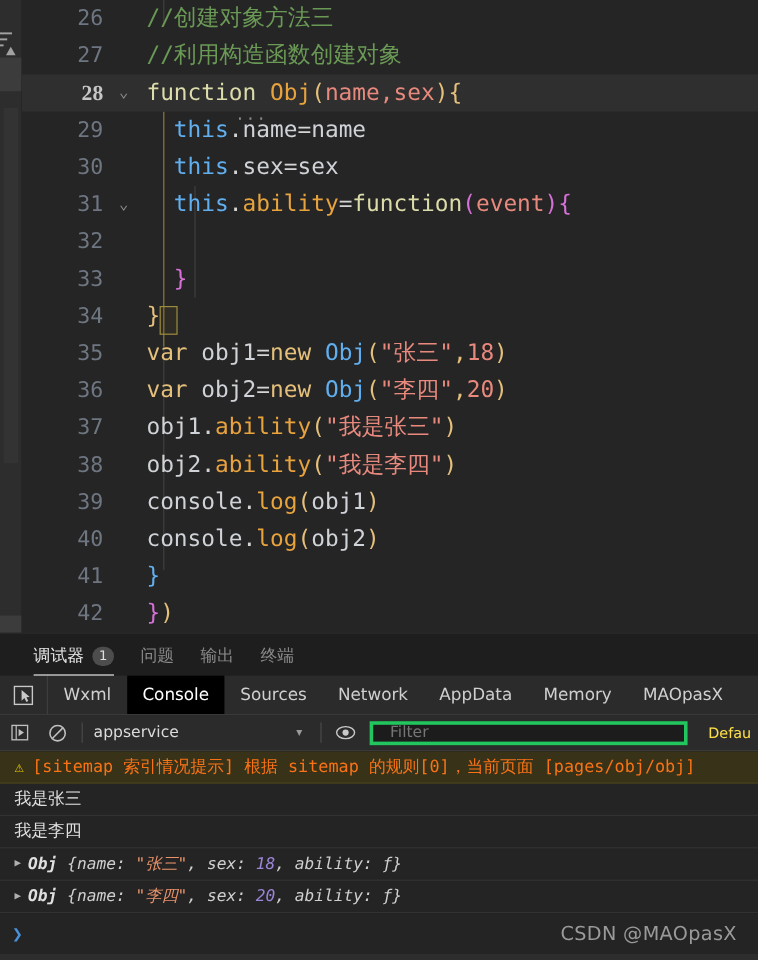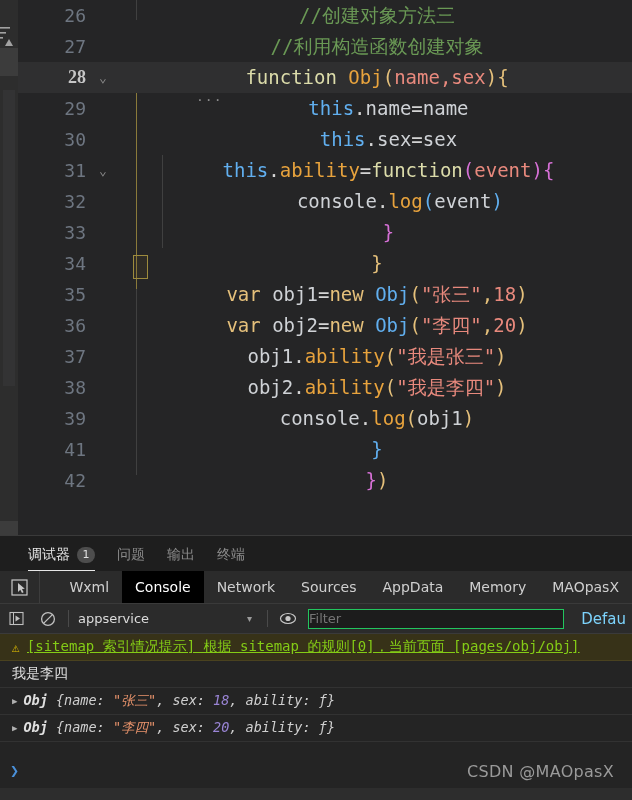--- a/index.html
+++ b/index.html
@@ -43,21 +43,21 @@
   .line.active { background: #2f2f30; }
   .line.active .ln { color: #c6c6c6; font-weight: bold; font-family: Liberation Serif, serif; }
 
   .ln {
     width: 74px; flex: none; text-align: right; padding-right: 6px;
     color: #6e7681; font-size: 18px; font-family: "DejaVu Sans Mono", monospace;
   }
   .fold {
     width: 22px; flex: none; text-align: center; color: #8b8b8b; font-size: 13px;
   }
-  .ctext { flex: 1; padding-left: 8px; color: #d4d4d4; text-align: center; }
+  .ctext { flex: 1; padding-left: 8px; color: #d4d4d4; }
 
   
   .guide {
     position: absolute; width: 1px; background: #404040;
   }
   .guide.gold { background: #8a7a3a; width: 1px; }
 
   
   .cm { color: #6a9955; }           
   .kw { color: #e5c07b; }           
@@ -97,21 +97,21 @@
   }
   .badge {
     background: #4d4d4d; color: #e0e0e0; border-radius: 9px;
     min-width: 18px; height: 16px; font-size: 11px; line-height: 16px;
     text-align: center; padding: 0 5px; font-family: "DejaVu Sans", sans-serif;
   }
 
   
   .dt-tabs {
     height: 33px; background: #2b2b2b; display: flex; align-items: stretch;
-    border-bottom: 1px solid #3a3a3a; font-family: "DejaVu Sans", sans-serif; justify-content: space-between;
+    border-bottom: 1px solid #3a3a3a; font-family: "DejaVu Sans", sans-serif;
   }
   .dt-inspect {
     width: 40px; display: flex; align-items: center; justify-content: center;
     border-right: 1px solid #3d3d3d;
   }
   .dt-tab {
     padding: 0 13px; display: flex; align-items: center;
     font-size: 14px; color: #cfcfcf;
   }
   .dt-tab.sel { background: #000; color: #fff; }
@@ -122,35 +122,35 @@
     gap: 9px; padding: 0 6px; border-bottom: 1px solid #3a3a3a;
     font-family: "DejaVu Sans", sans-serif;
   }
   .ic { width: 22px; height: 22px; display: flex; align-items: center; justify-content: center; }
   .ctx-select {
     display: flex; align-items: center; color: #dcdcdc; font-size: 13px;
     min-width: 180px; justify-content: space-between; padding-right: 6px;
   }
   .vsep { width: 1px; height: 17px; background: #4a4a4a; }
   .filter-box {
-    flex: 1; height: 20px; background: #1c1c1c; border: 1px solid #22c55e;
-    color: #8b5cf6; font-size: 13px; line-height: 18px; padding: 0 0;
+    flex: 1; height: 20px; background: #1c1c1c; border: 3px solid #22c55e;
+    color: #8b5cf6; font-size: 13px; line-height: 18px; padding: 0 14px;
     font-family: "DejaVu Sans", sans-serif;
   }
-  .levels { color: #7dd3fc; font-size: 15px; white-space: nowrap; padding-left: 8px; }
+  .levels { color: #fde047; font-size: 12px; white-space: nowrap; padding-left: 8px; }
 
   
   .c-rows { flex: 1; background: #242424; overflow: hidden; font-family: "DejaVu Sans Mono", monospace; }
   .c-row {
     min-height: 27px; display: flex; align-items: center;
     border-bottom: 1px solid #323232; font-size: 14px; color: #e0e0e0;
     padding-left: 12px;
   }
   .c-row.warn { background: #373218; color: #e9d7a0; border-bottom-color: #4a421f; }
-  .c-row.warn .wtext { color: #84cc16; white-space: nowrap; overflow: hidden; text-decoration: underline; }
+  .c-row.warn .wtext { color: #f97316; white-space: nowrap; overflow: hidden; }
   .warn-tri { color: #e5c100; font-size: 13px; margin-right: 7px; }
   .c-row .zh { font-family: "DejaVu Sans", sans-serif; font-size: 14px; }
   .tri {
     color: #b0b0b0; font-size: 9px; margin-right: 6px; flex: none;
   }
   .objline { font-style: italic; font-size: 13.5px; }
   .ob-name { color: #e0e0e0; font-weight: bold; }
   .ob-key { color: #cfcfcf; }
   .ob-str { color: #e8936b; }
   .ob-num { color: #9a85d6; }
@@ -192,28 +192,29 @@
       <div class="guide" style="left:118px; top:289px; height:186px;"></div>
       <div class="guide" style="left:118px; top:0px; height:20px;"></div>
 
       <div id="lines">
           <div class="line"><span class="ln">26</span><span class="fold"></span><span class="ctext"><span class="cm">//创建对象方法三</span></span></div>
           <div class="line"><span class="ln">27</span><span class="fold"></span><span class="ctext"><span class="cm">//利用构造函数创建对象</span></span></div>
           <div class="line active"><span class="ln">28</span><span class="fold">⌄</span><span class="ctext"><span class="fn">function </span><span class="orange">Obj</span><span class="p1">(</span><span class="str">name</span><span class="str">,</span><span class="str">sex</span><span class="p1">)</span><span class="p1">{</span></span></div>
           <div class="line"><span class="ln">29</span><span class="fold"></span><span class="ctext"><span class="op">  </span><span class="blue">this</span><span class="op">.</span><span class="plain">name</span><span class="op">=</span><span class="plain">name</span></span></div>
           <div class="line"><span class="ln">30</span><span class="fold"></span><span class="ctext"><span class="op">  </span><span class="blue">this</span><span class="op">.</span><span class="plain">sex</span><span class="op">=</span><span class="plain">sex</span></span></div>
           <div class="line"><span class="ln">31</span><span class="fold">⌄</span><span class="ctext"><span class="op">  </span><span class="blue">this</span><span class="op">.</span><span class="orange">ability</span><span class="op">=</span><span class="fn">function</span><span class="p2">(</span><span class="str">event</span><span class="p2">)</span><span class="p2">{</span></span></div>
-          <div class="line"><span class="ln">32</span><span class="fold"></span><span class="ctext"><span class="op">    </span><span class="plain">console</span><span class="op">.</span><span class="orange">log</span><span class="p3">(</span><span class="plain">event</span><span class="p3">)</span></span></div>
+          <div class="line"><span class="ln">32</span><span class="fold"></span></div>
           <div class="line"><span class="ln">33</span><span class="fold"></span><span class="ctext"><span class="op">  </span><span class="p2">}</span></span></div>
           <div class="line"><span class="ln">34</span><span class="fold"></span><span class="ctext"><span class="p1">}</span></span></div>
           <div class="line"><span class="ln">35</span><span class="fold"></span><span class="ctext"><span class="kw">var </span><span class="plain">obj1</span><span class="op">=</span><span class="kw">new </span><span class="blue">Obj</span><span class="p1">(</span><span class="str">"张三"</span><span class="p1">,</span><span class="num">18</span><span class="p1">)</span></span></div>
           <div class="line"><span class="ln">36</span><span class="fold"></span><span class="ctext"><span class="kw">var </span><span class="plain">obj2</span><span class="op">=</span><span class="kw">new </span><span class="blue">Obj</span><span class="p1">(</span><span class="str">"李四"</span><span class="p1">,</span><span class="num">20</span><span class="p1">)</span></span></div>
           <div class="line"><span class="ln">37</span><span class="fold"></span><span class="ctext"><span class="plain">obj1</span><span class="op">.</span><span class="orange">ability</span><span class="p1">(</span><span class="str">"我是张三"</span><span class="p1">)</span></span></div>
           <div class="line"><span class="ln">38</span><span class="fold"></span><span class="ctext"><span class="plain">obj2</span><span class="op">.</span><span class="orange">ability</span><span class="p1">(</span><span class="str">"我是李四"</span><span class="p1">)</span></span></div>
           <div class="line"><span class="ln">39</span><span class="fold"></span><span class="ctext"><span class="plain">console</span><span class="op">.</span><span class="orange">log</span><span class="p1">(</span><span class="plain">obj1</span><span class="p1">)</span></span></div>
+          <div class="line"><span class="ln">40</span><span class="fold"></span><span class="ctext"><span class="plain">console</span><span class="op">.</span><span class="orange">log</span><span class="p1">(</span><span class="plain">obj2</span><span class="p1">)</span></span></div>
           <div class="line"><span class="ln">41</span><span class="fold"></span><span class="ctext"><span class="p3">}</span></span></div>
           <div class="line"><span class="ln">42</span><span class="fold"></span><span class="ctext"><span class="p2">}</span><span class="p1">)</span></span></div>
         </div>
 
       <div class="brace-box" style="left:115px; top:255px; width:15px; height:24px;"></div>
       <div class="dots3" style="left:178px; top:92px;">···</div>
     </div>
   </div>
 
   <div class="panel">
@@ -237,22 +238,22 @@
     <div class="dt-tabs">
       <div class="dt-inspect">
         <svg width="17" height="17" viewBox="0 0 17 17">
           <rect x="1" y="1" width="15" height="15" fill="none" stroke="#c8c8c8" stroke-width="1.2"></rect>
           <polygon points="7,4 7,13 9.3,10.7 11,14 12.6,13.2 11,10 13.8,9.8" fill="#c8c8c8"></polygon>
         </svg>
       </div>
       <div id="dt-tabs-list" style="display:flex;">
           <div class="dt-tab">Wxml</div>
           <div class="dt-tab sel">Console</div>
+          <div class="dt-tab">Sources</div>
           <div class="dt-tab">Network</div>
-          <div class="dt-tab">Sources</div>
           <div class="dt-tab">AppData</div>
           <div class="dt-tab">Memory</div>
           <div class="dt-tab">MAOpasX</div>
         </div>
     </div>
 
     <div class="c-toolbar">
       <div class="ic">
         <svg width="16" height="15" viewBox="0 0 16 15">
           <rect x="1" y="1.5" width="13" height="12" fill="none" stroke="#c0c0c0" stroke-width="1.1"></rect>
@@ -281,20 +282,23 @@
       <input class="filter-box" type="text" placeholder="Filter" style="">
       <div class="levels">Defau</div>
     </div>
 
     <div class="c-rows" id="c-rows">
         <div class="c-row warn">
           <span class="warn-tri">⚠</span>
           <span class="wtext">[sitemap 索引情况提示] 根据 sitemap 的规则[0]，当前页面 [pages/obj/obj]</span>
         </div>
         <div class="c-row">
+          <span class="zh">我是张三</span>
+        </div>
+        <div class="c-row">
           <span class="zh">我是李四</span>
         </div>
         <div class="c-row">
           <span class="tri">▶</span>
           <span class="objline"><span class="ob-name">Obj</span> <span class="ob-key">{</span><span class="ob-key">name: </span><span class="ob-str">"张三"</span><span class="ob-key">, </span><span class="ob-key">sex: </span><span class="ob-num">18</span><span class="ob-key">, </span><span class="ob-key">ability: </span><span class="ob-key">ƒ</span><span class="ob-key">}</span></span>
         </div>
         <div class="c-row">
           <span class="tri">▶</span>
           <span class="objline"><span class="ob-name">Obj</span> <span class="ob-key">{</span><span class="ob-key">name: </span><span class="ob-str">"李四"</span><span class="ob-key">, </span><span class="ob-key">sex: </span><span class="ob-num">20</span><span class="ob-key">, </span><span class="ob-key">ability: </span><span class="ob-key">ƒ</span><span class="ob-key">}</span></span>
         </div>

